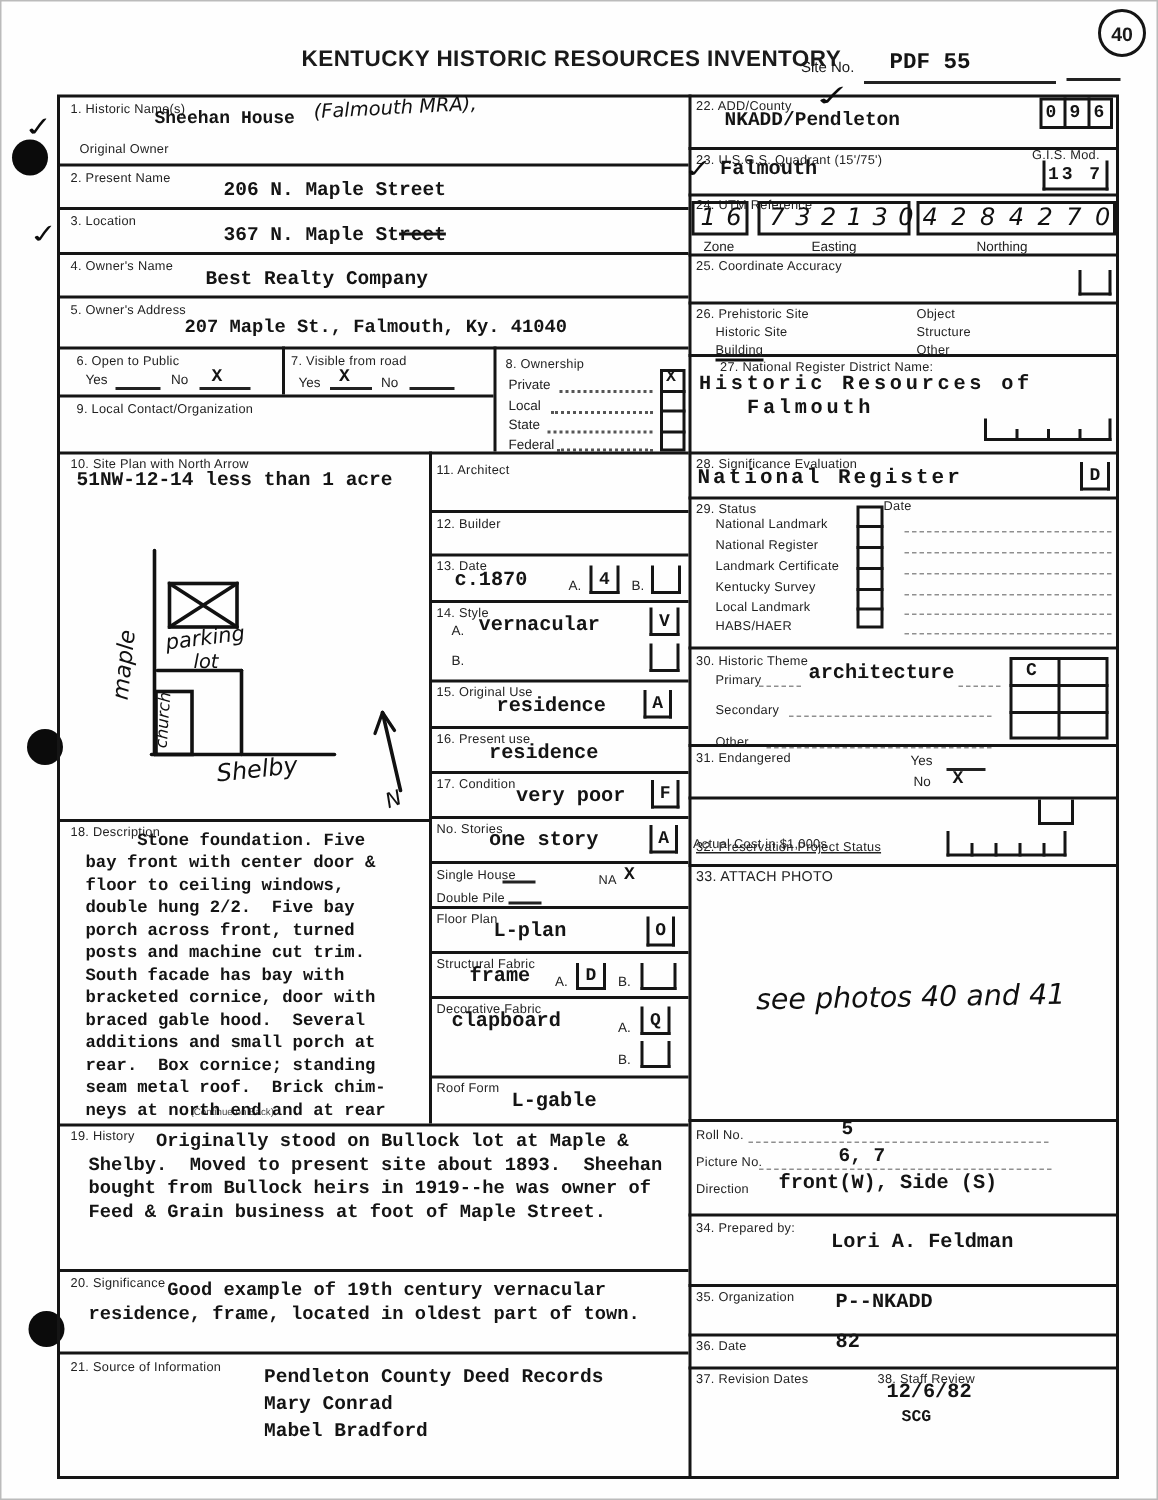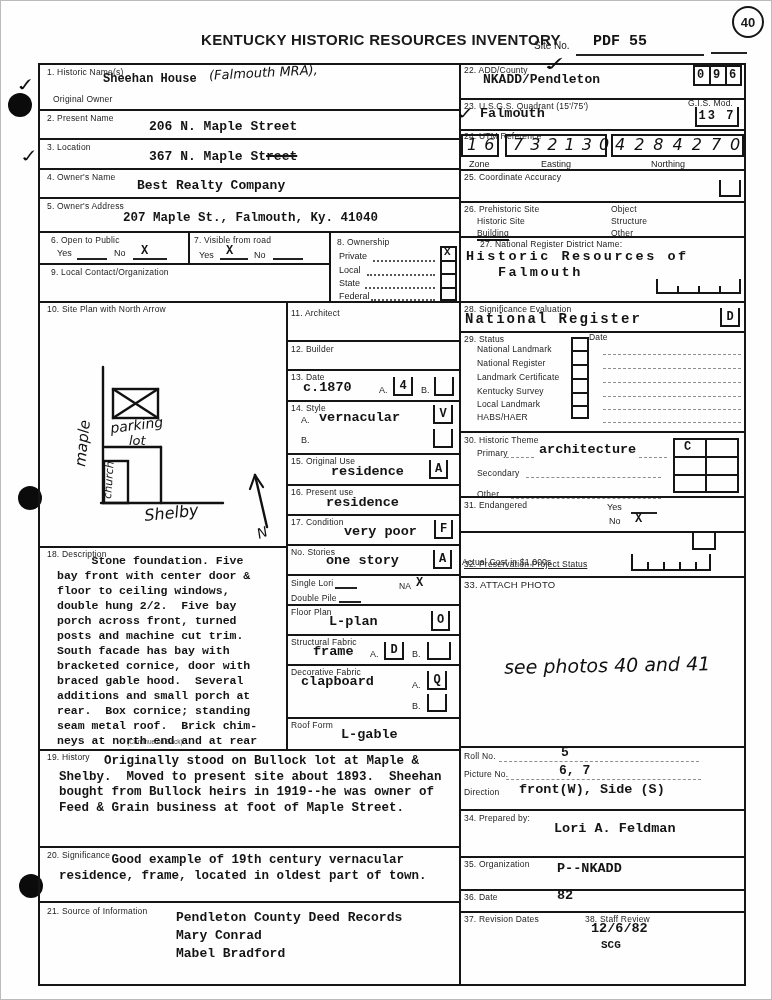--- a/index.html
+++ b/index.html
@@ -139,20 +139,21 @@
   <div class="dots" style="left:370px;top:297px;width:64px;"></div>
   <div class="bx" style="left:439px;top:245px;width:17px;height:55px;"></div>
   <div class="hl" style="left:439px;top:259px;width:17px;"></div>
   <div class="hl" style="left:439px;top:272px;width:17px;"></div>
   <div class="hl" style="left:439px;top:286px;width:17px;"></div>
   <div class="tw" style="left:443px;top:245px;font-size:11px;">X</div>
 
   <div class="lb" style="left:50px;top:266px;">9. Local Contact/Organization</div>
 
   <div class="lb" style="left:46px;top:303px;">10. Site Plan with North Arrow</div>
+  <div class="tw" style="left:50px;top:311px;font-size:13px;">51NW-12-14   less than 1 acre</div>
   <svg class="abs" style="left:40px;top:330px;" width="242" height="212" viewBox="0 0 242 212">
     <g stroke="#111" stroke-width="2.4" fill="none" stroke-linecap="round">
       <line x1="62" y1="36" x2="62" y2="172"></line>
       <rect x="72" y="58" width="45" height="29"></rect>
       <line x1="72" y1="58" x2="117" y2="87"></line>
       <line x1="117" y1="58" x2="72" y2="87"></line>
       <line x1="64" y1="116" x2="120" y2="116"></line>
       <line x1="120" y1="116" x2="120" y2="172"></line>
       <rect x="63" y="130" width="24" height="42"></rect>
       <line x1="60" y1="172" x2="182" y2="172"></line>
@@ -202,21 +203,21 @@
   <div class="cb" style="left:433px;top:519px;width:19px;height:19px;">
       <div class="code" style="width:100%;height:100%;font-size:12px;">F</div>
     </div>
 
   <div class="lb" style="left:290px;top:546px;">No. Stories</div>
   <div class="tw" style="left:325px;top:552px;font-size:13.5px;">one story</div>
   <div class="cb" style="left:432px;top:549px;width:19px;height:19px;">
       <div class="code" style="width:100%;height:100%;font-size:12px;">A</div>
     </div>
 
-  <div class="lb" style="left:290px;top:577px;">Single Lori</div>
+  <div class="lb" style="left:290px;top:577px;">Single House</div>
   <div class="solidline" style="left:334px;top:586px;width:22px;"></div>
   <div class="lb" style="left:398px;top:580px;">NA</div>
   <div class="tw" style="left:415px;top:575px;font-size:12px;">X</div>
   <div class="lb" style="left:290px;top:592px;">Double Pile</div>
   <div class="solidline" style="left:338px;top:600px;width:22px;"></div>
 
   <div class="lb" style="left:290px;top:606px;">Floor Plan</div>
   <div class="tw" style="left:328px;top:613px;font-size:13.5px;">L-plan</div>
   <div class="cb" style="left:430px;top:610px;width:19px;height:20px;">
       <div class="code" style="width:100%;height:100%;font-size:12px;">O</div>

